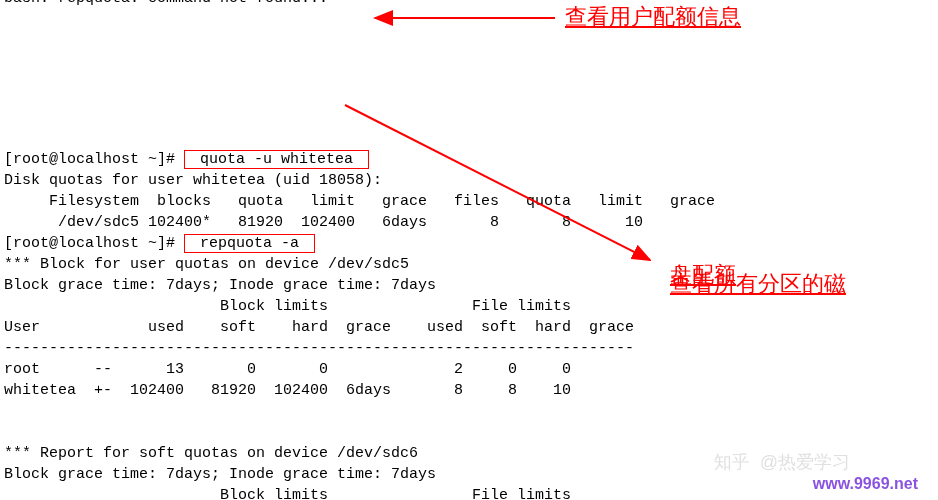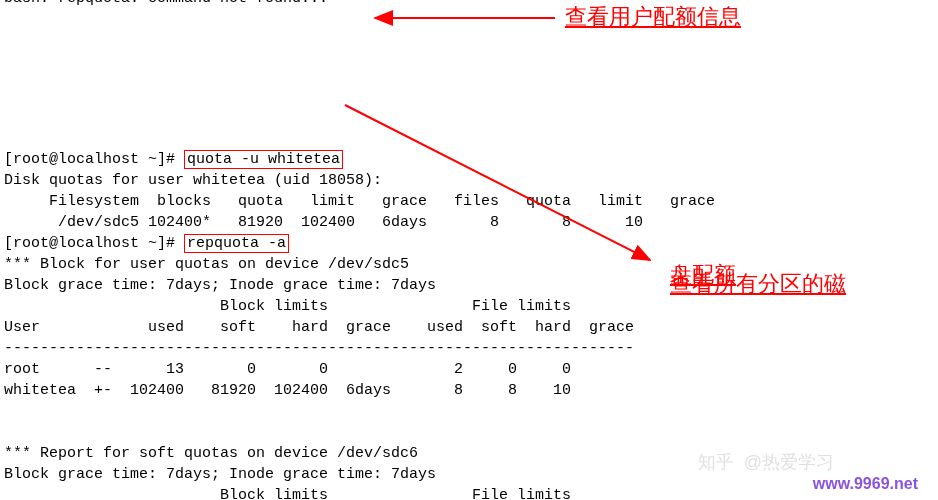--- a/index.html
+++ b/index.html
@@ -18,39 +18,39 @@
       width: 938px;
       height: 500px;
       overflow: hidden;
     }
     .terminal {
       padding: 2px 4px;
     }
     .highlight-box {
       border: 1.5px solid #ff0000;
       display: inline;
-      padding: 0 2px;
+      padding: 0 15px;
     }
     .annotation {
       position: absolute;
       color: #ff0000;
       font-family: 'Microsoft YaHei', 'SimHei', sans-serif;
       font-size: 22px;
       font-weight: normal;
       white-space: normal;
       text-decoration: underline;
     }
     .arrow {
       position: absolute;
       pointer-events: none;
     }
     .watermark1 {
       position: absolute;
       bottom: 25px;
-      right: 104px;
+      right: 88px;
       color: #ccc;
       font-family: 'Microsoft YaHei', sans-serif;
       font-size: 18px;
       opacity: 0.6;
     }
     .watermark2 {
       position: absolute;
       bottom: 5px;
       right: 20px;
       color: #6d28d9;

